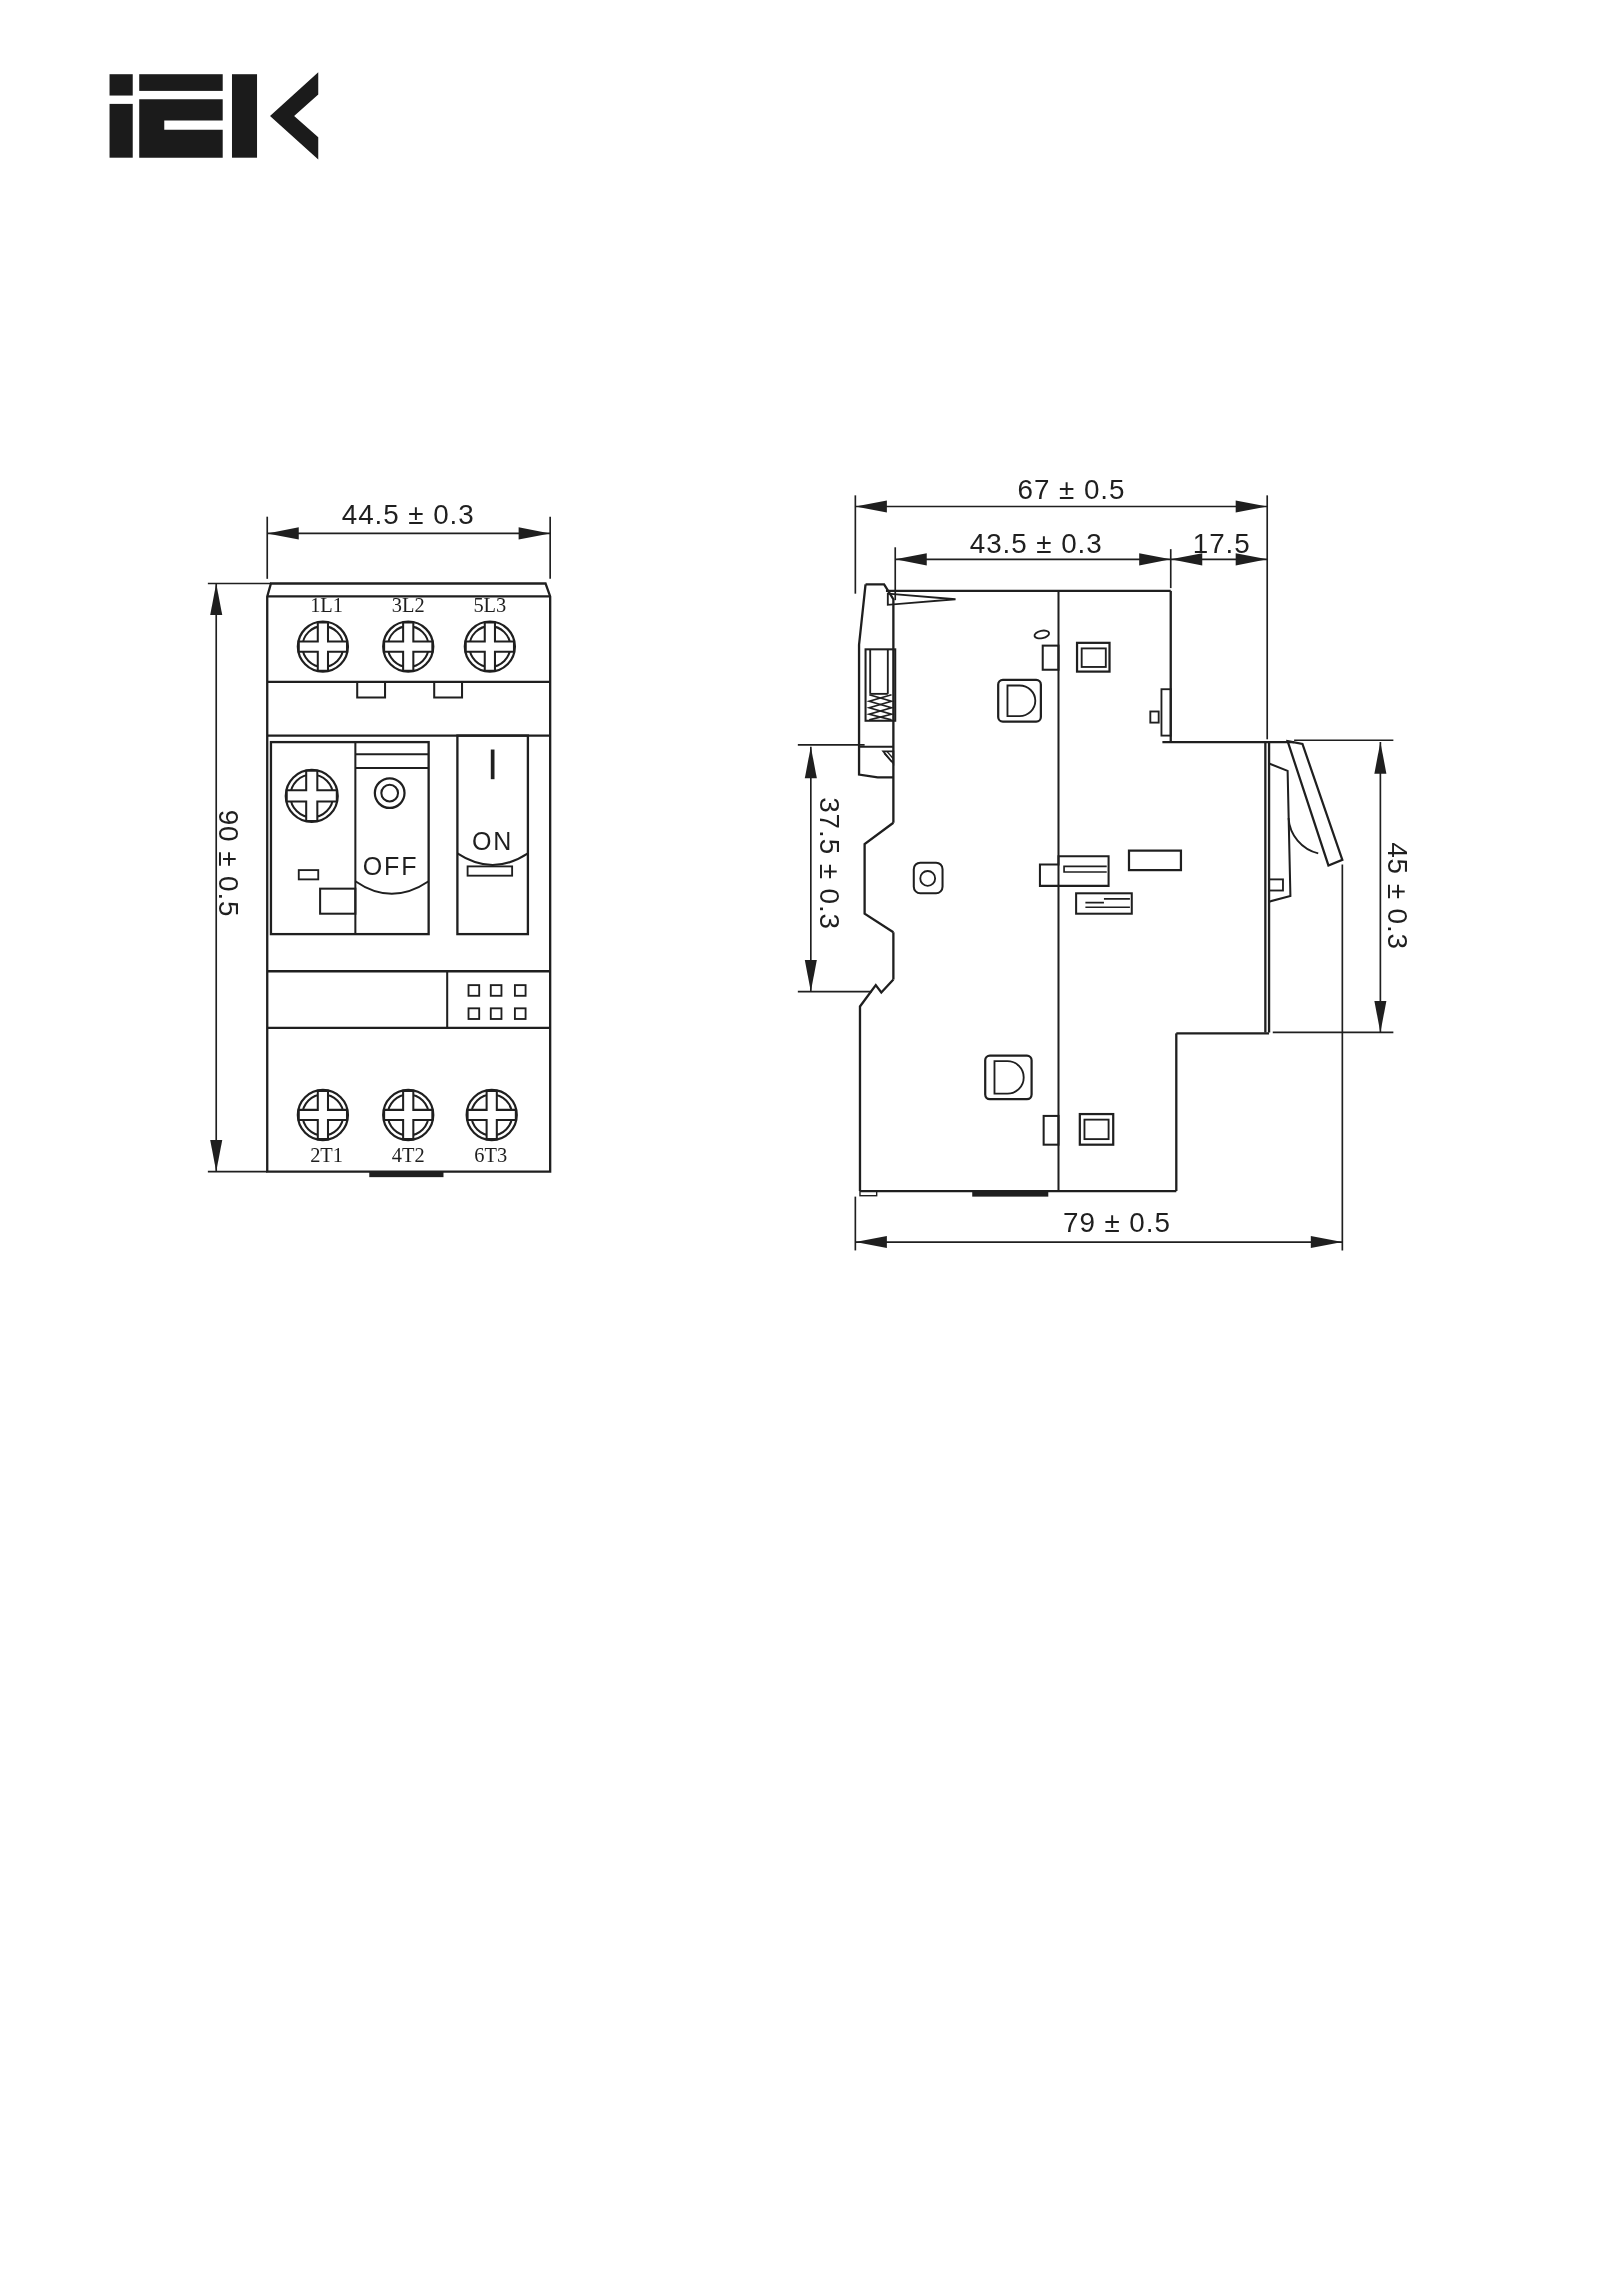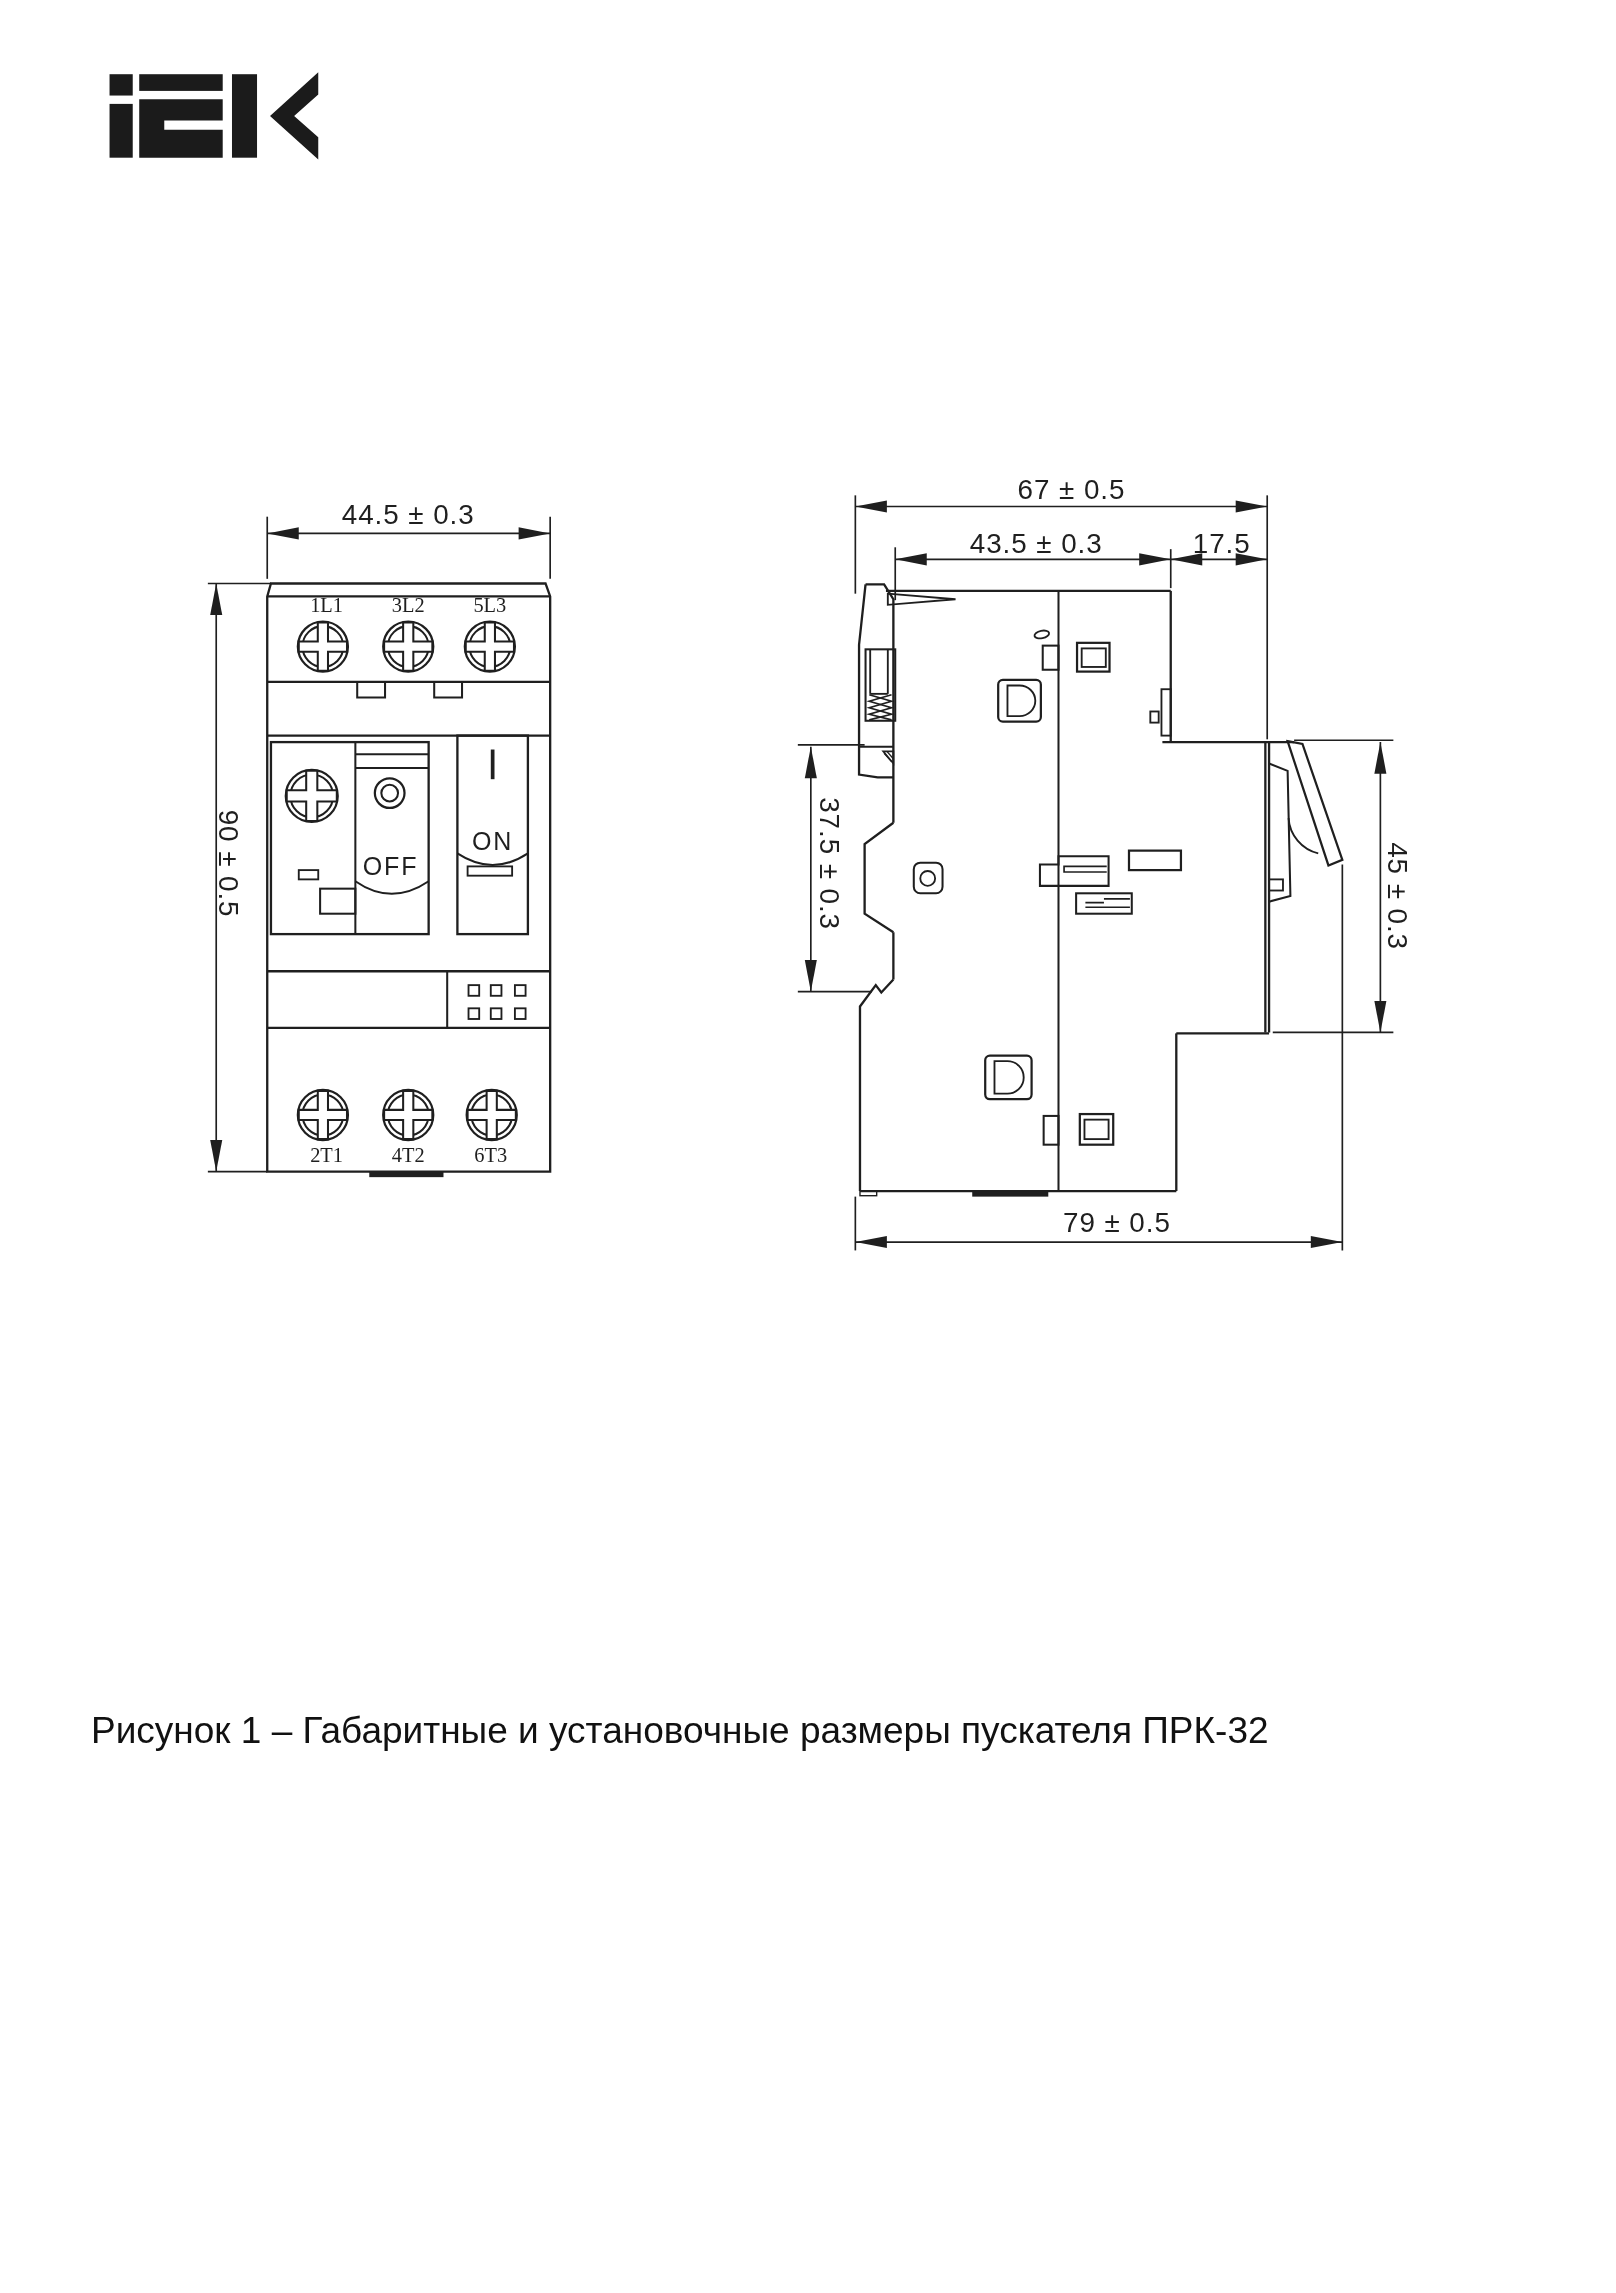--- a/index.html
+++ b/index.html
@@ -221,16 +221,15 @@
     </g>
   </g>
   <text class="dim-text" x="1155" y="538" text-anchor="middle">67 ± 0.5</text>
   <text class="dim-text" x="1117" y="596" text-anchor="middle">43.5 ± 0.3</text>
   <text class="dim-text" x="1317" y="596" text-anchor="middle">17.5</text>
   <text class="dim-text" x="884" y="931" text-anchor="middle" transform="rotate(90 884 931)">37.5 ± 0.3</text>
   <text class="dim-text" x="1496" y="966" text-anchor="middle" transform="rotate(90 1496 966)">45 ± 0.3</text>
   <text class="dim-text" x="1204" y="1328" text-anchor="middle">79 ± 0.5</text>
 </svg>
 
-<div class="caption">Рисунок 1 – Габаритные и установочные размеры пускателя ПРК-32</div>
 
 </div>
 
 
 </body></html>

